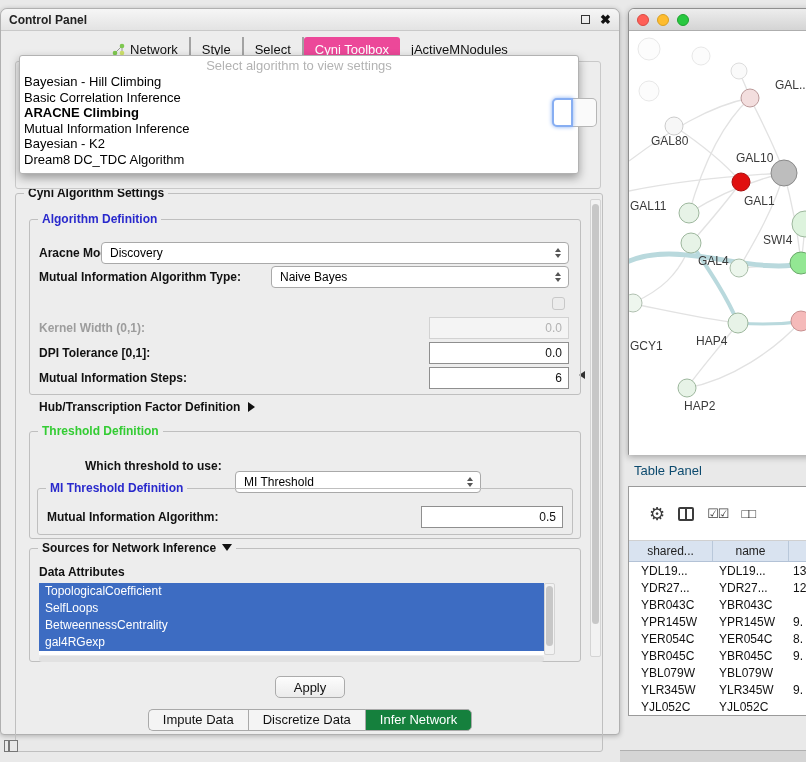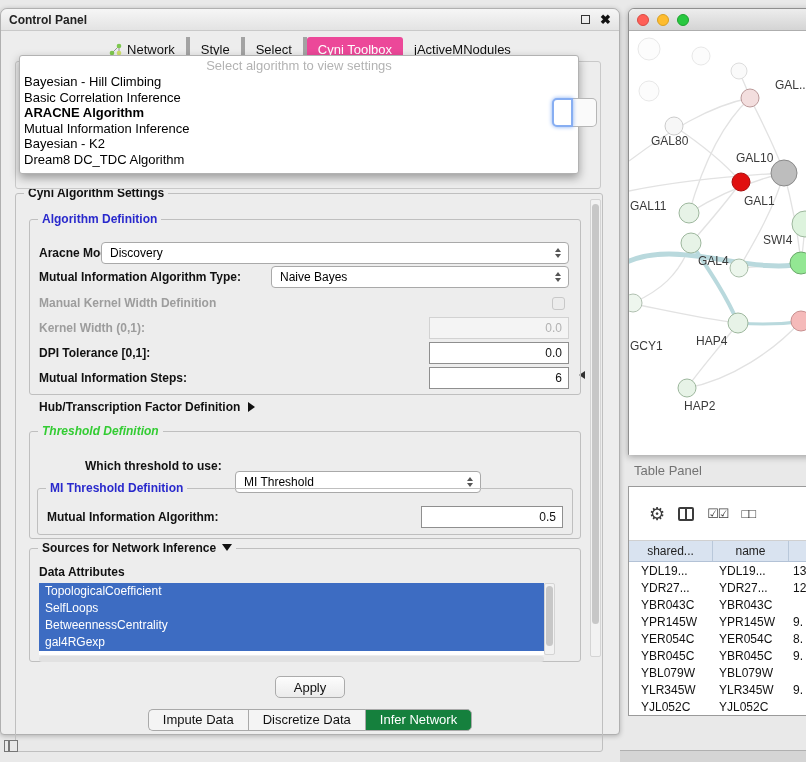--- a/index.html
+++ b/index.html
@@ -10,21 +10,21 @@
   .cp { position:absolute; left:0; top:8px; width:620px; height:727px; background:#ededed;
         border:1px solid #b0b0b0; border-radius:7px 7px 4px 4px; box-shadow:0 1px 5px rgba(0,0,0,.25); }
   .cp-titlebar { height:22px; display:flex; align-items:center; padding:0 8px; font-size:12px; font-weight:bold;
         color:#222; background:linear-gradient(#f6f6f6,#e3e3e3); border-bottom:1px solid #c9c9c9; border-radius:7px 7px 0 0; }
   .cp-title { flex:1; }
   .float-icon { width:9px; height:9px; border:1.5px solid #333; margin-right:10px; cursor:pointer; }
   .close-icon { font-weight:bold; font-size:13px; color:#111; cursor:pointer; line-height:1; }
 
   .tabbar { position:absolute; left:0; top:28px; width:100%; height:24px; display:flex; justify-content:center;
         align-items:stretch; font-size:13px; }
-  .tab { display:flex; align-items:center; gap:5px; padding:0 11px; color:#111; border-right:4px solid #a3a3a3; cursor:pointer; }
+  .tab { display:flex; align-items:center; gap:5px; padding:0 11px; color:#111; border-right:2px solid #a3a3a3; cursor:pointer; }
   .tab:last-child { border-right:none; }
   .tab.selected { background:#ec4899; color:#fff; border-radius:3px; border-right:none; }
   .tab-net-icon { width:13px; height:13px; }
 
   .ghost-group { position:absolute; left:14px; top:52px; width:586px; height:128px;
         border:1px solid #c9c9c9; border-radius:3px; z-index:1; }
 
   
   .popup { position:absolute; left:18px; top:46px; width:560px; background:#fff; border:1px solid #b2b2b2;
         border-radius:3px; box-shadow:0 4px 10px rgba(0,0,0,.35); z-index:20; padding:1px 0 6px; }
@@ -35,21 +35,21 @@
   
   .combo-remnant-focus { position:absolute; left:551px; top:89px; width:21px; height:29px; background:#fff;
         border:2px solid #87aef2; border-radius:5px 0 0 5px; box-shadow:0 0 4px #87aef2; z-index:25; }
   .combo-remnant-btn { position:absolute; left:572px; top:89px; width:24px; height:29px; background:#fafafa;
         border:1px solid #b6b6b6; border-left:none; border-radius:0 5px 5px 0; z-index:24; }
 
   
   .group { position:absolute; border:1px solid #bfbfbf; border-radius:3px; }
   .group-title { position:absolute; top:-8px; left:8px; background:#ededed; padding:0 4px; font-size:12px; font-weight:bold; color:#111; white-space:nowrap; }
   .group-title.blue { color:#2929cc; }
-  .group-title.green { color:#33cc33;font-style:italic; }
+  .group-title.green { color:#33cc33; }
 
   .lbl { position:absolute; font-size:12px; font-weight:bold; color:#111; white-space:nowrap; }
   .lbl.disabled { color:#9d9d9d; }
 
   .combo { position:absolute; height:22px; background:#fff; border:1px solid #a9a9a9; border-radius:4px;
         font-size:12px; line-height:20px; padding:0 22px 0 8px; cursor:pointer; }
   .stepper { position:absolute; right:7px; top:50%; transform:translateY(-50%); display:flex; flex-direction:column; gap:2px; }
   .stepper .up { width:0; height:0; border-left:3.5px solid transparent; border-right:3.5px solid transparent; border-bottom:4px solid #555; }
   .stepper .dn { width:0; height:0; border-left:3.5px solid transparent; border-right:3.5px solid transparent; border-top:4px solid #555; }
 
@@ -90,21 +90,21 @@
         border:1px solid #8f8f8f; border-radius:6px 6px 0 0; box-shadow:0 2px 7px rgba(0,0,0,.3); }
   .net-titlebar { height:22px; background:linear-gradient(#ededed,#d4d4d4); border-bottom:1px solid #aeaeae;
         border-radius:6px 6px 0 0; display:flex; align-items:center; gap:8px; padding-left:8px; }
   .light { width:12px; height:12px; border-radius:50%; cursor:pointer; }
   .light.red { background:#ff5f57; border:1px solid #d94b44; }
   .light.yellow { background:#febc2e; border:1px solid #d9a022; }
   .light.green { background:#28c840; border:1px solid #1ea32f; }
   .net-canvas { position:relative; width:100%; height:424px; overflow:hidden; background:#fff; }
 
   
-  .table-label { position:absolute; left:634px; top:463px; font-size:13px; color:#737373; }
+  .table-label { position:absolute; left:634px; top:463px; font-size:13px; color:#0c4a6e; }
   .table-win { position:absolute; left:628px; top:486px; width:192px; height:230px; background:#fff;
         border:1px solid #9a9a9a; overflow:hidden; }
   .table-toolbar { height:54px; display:flex; align-items:center; gap:13px; padding-left:20px; border-bottom:1px solid #d0d0d0; }
   .gear-ic { font-size:18px; color:#3c3c3c; cursor:pointer; line-height:1; }
   .cols-ic { position:relative; width:16px; height:14px; border:2px solid #3c3c3c; border-radius:2px; cursor:pointer; }
   .cols-ic::after { content:""; position:absolute; left:5px; top:0; bottom:0; width:2px; background:#3c3c3c; }
   .checks-ic, .boxes-ic { font-size:13px; color:#3c3c3c; letter-spacing:-1px; cursor:pointer; line-height:1; }
   .thead { display:flex; height:21px; background:#d9e3f0; border-bottom:1px solid #b3c2d6; font-size:12px; color:#222; align-items:center; }
   .thead .tc { border-right:1px solid #b9c8da; height:100%; display:flex; align-items:center; justify-content:center; }
   .trow { display:flex; height:17px; font-size:12px; color:#111; align-items:center; cursor:pointer; }
@@ -155,21 +155,21 @@
         </div>
     </div>
 
     <div class="ghost-group"></div>
 
     <div class="popup">
       <div class="popup-header">Select algorithm to view settings</div>
       <div>
           <div class="popup-item">Bayesian - Hill Climbing</div>
           <div class="popup-item">Basic Correlation Inference</div>
-          <div class="popup-item bold">ARACNE Algorithm</div>
+          <div class="popup-item bold">ARACNE Climbing</div>
           <div class="popup-item">Mutual Information Inference</div>
           <div class="popup-item">Bayesian - K2</div>
           <div class="popup-item">Dream8 DC_TDC Algorithm</div>
         </div>
     </div>
     <div class="combo-remnant-focus"></div>
     <div class="combo-remnant-btn"></div>
 
     <div class="group" style="left:14px; top:184px; width:588px; height:559px;">
       <span class="group-title">Cyni Algorithm Settings</span>
@@ -194,21 +194,20 @@
 
     <span class="lbl" style="left:38px; top:261px;">Mutual Information Algorithm Type:</span>
     <div class="combo" style="left:270px; top:257px; width:298px;">
       <span>Naive Bayes</span>
       <span class="stepper">
           <span class="up"></span>
           <span class="dn"></span>
         </span>
     </div>
 
-    <span class="lbl disabled" style="left:38px; top:287px;">Manual Kernel Width Definition</span>
     <div class="checkbox" style="left:551px; top:288px;"></div>
 
     <span class="lbl disabled" style="left:38px; top:312px;">Kernel Width (0,1):</span>
     <input class="tf disabled" style="left: 428px; top: 308px; width: 140px;" value="0.0">
 
     <span class="lbl" style="left:38px; top:337px;">DPI Tolerance [0,1]:</span>
     <input class="tf" style="left: 428px; top: 333px; width: 140px;" value="0.0">
 
     <span class="lbl" style="left:38px; top:362px;">Mutual Information Steps:</span>
     <input class="tf" style="left: 428px; top: 358px; width: 140px;" value="6">

